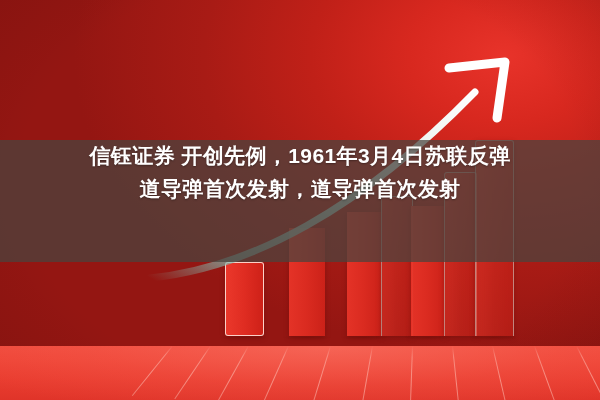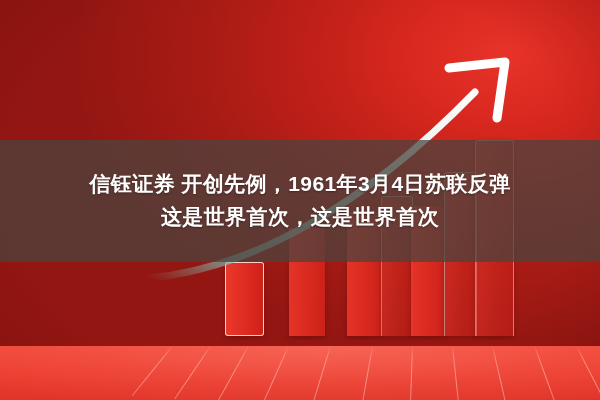--- a/index.html
+++ b/index.html
@@ -132,21 +132,20 @@
   .caption-band {
     position: absolute;
     left: 0;
     right: 0;
     top: 140px;
     height: 122px;
     background: rgba(74,68,62,0.74);
     display: flex;
     flex-direction: column;
     align-items: center;
-    justify-content: center;
   }
   .caption-line {
     color: #ffffff;
     font-size: 21px;
     font-weight: bold;
     letter-spacing: 0.4px;
     line-height: 1.55;
     text-align: center;
     white-space: nowrap;
     text-shadow: 0 1px 2px rgba(0,0,0,0.35);
@@ -201,16 +200,16 @@
         <stop offset="78%" stop-color="#eef4f1" stop-opacity="1"></stop>
         <stop offset="100%" stop-color="#ffffff" stop-opacity="1"></stop>
       </linearGradient>
     </defs>
     <path d="M 150,278 C 250,268 360,210 475,92" fill="none" stroke="url(#arrowGrad)" stroke-width="7" stroke-linecap="round"></path>
     <path d="M 449,68 L 505,62 L 497,118" fill="none" stroke="#ffffff" stroke-width="9" stroke-linecap="round" stroke-linejoin="round"></path>
   </svg>
 
   <div class="caption-band">
     <div class="caption-line">信钰证券  开创先例，1961年3月4日苏联反弹</div>
-    <div class="caption-line">这是世界首次，这是世界首次</div>
+    <div class="caption-line">道导弹首次发射，道导弹首次发射</div>
   </div>
 
 </div>
 
 </body></html>

